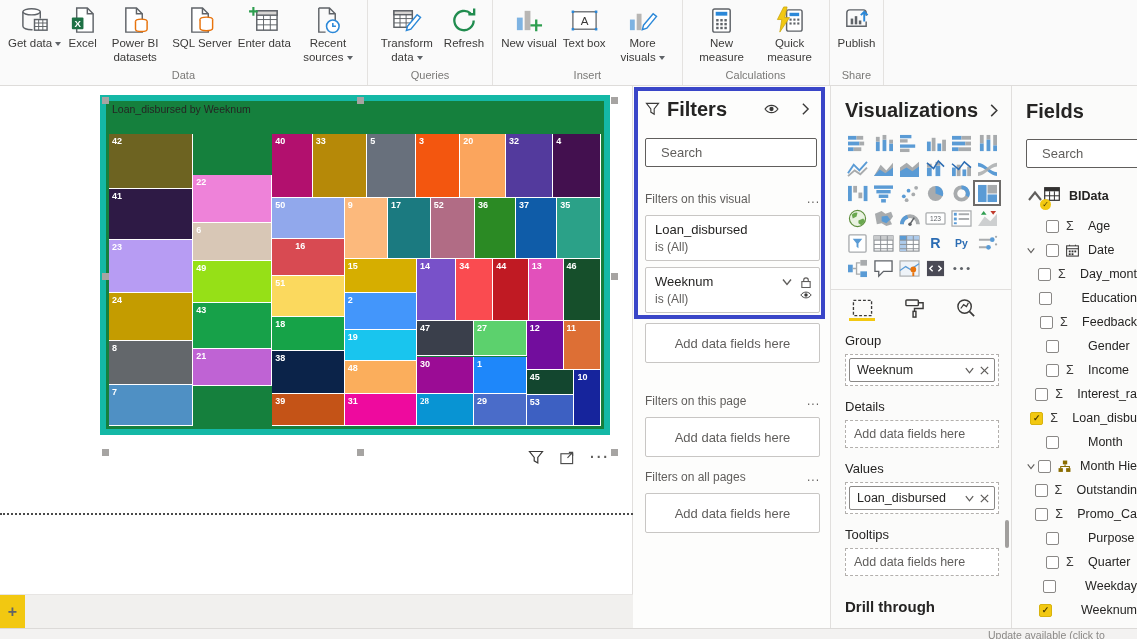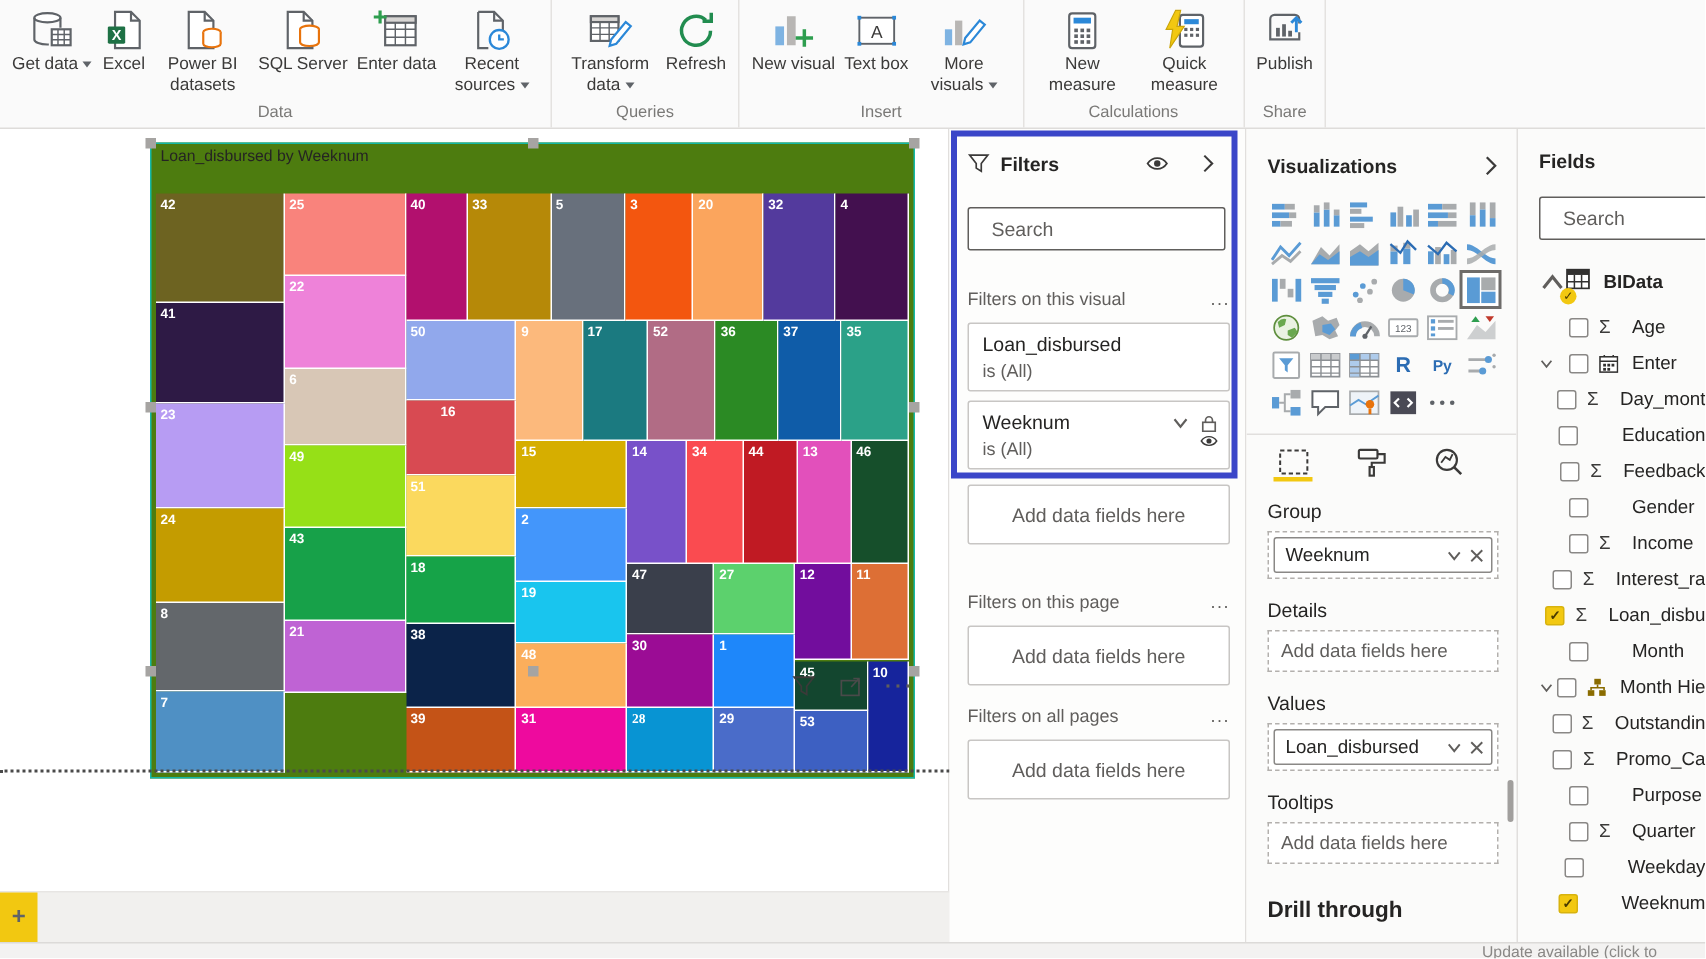--- a/index.html
+++ b/index.html
@@ -17,37 +17,37 @@
   .rb-icon { height:32px; display:flex; align-items:center; justify-content:center; }
   .rb-icon svg { width:31px; height:29px; }
   .rb-label { font-size:11.5px; color:#3b3a39; text-align:center; line-height:1.18; margin-top:1px; }
   .caret { display:inline-block; width:0; height:0; border-left:3.5px solid transparent;
            border-right:3.5px solid transparent; border-top:4px solid #5f6368; margin-left:3px; vertical-align:middle; }
   .rb-grouplabel { font-size:11px; color:#7a7977; text-align:center; padding:1px 0 4px; margin-top:auto; }
 
   
   .canvas { position:absolute; left:0; top:86px; width:633px; height:542px; background:#fff;
             border-right:1px solid #e1dfdd; }
-  .visual { position:absolute; left:100px; top:9px; width:510px; height:424px;
-            background:#4d7c0f; border:1px solid #14b8a6; }
+  .visual { position:absolute; left:100px; top:9px; width:510px; height:340px;
+            background:#15803d; border:6px solid #14b8a6; }
   .visual-title { position:absolute; left:6px; top:2px; font-size:10.5px; color:#252423; }
   .plot { position:absolute; left:3px; top:17px; right:3px; bottom:3px;margin-top:16px; }
   .tm-tile { position:absolute; border-right:1px solid #fff; border-bottom:1px solid #fff; overflow:hidden; cursor:pointer; }
   .tm-label { display:block; font-size:9px; font-weight:700; color:#fff; padding:2px 0 0 3px; }
   .handle { position:absolute; width:7px; height:7px; background:#a6a4a2; }
   .vtoolbar { position:absolute; left:528px; top:363px; display:flex; align-items:center; gap:15px; color:#605e5c; }
   .vtoolbar .icon svg { width:16px; height:15px; }
   .vtoolbar .dots { font-size:14px; font-weight:700; letter-spacing:2px; color:#605e5c; cursor:pointer; }
   .dotline { position:absolute; left:0; top:427px; width:633px; border-top:2px dotted #4a4a4a; }
   .pagestrip { position:absolute; left:0; top:508px; width:633px; height:34px; background:#f1f0ee; border-top:1px solid #e7e5e3; }
   .newpage { position:absolute; left:0; top:0; width:25px; height:34px; background:#F2C811;
              color:#5f6368; font-size:16px; font-weight:700; display:flex; align-items:center; justify-content:center; cursor:pointer; }
 
   
-  .pane-title { font-size:13px; font-weight:700; color:#252423; }
+  .pane-title { font-size:20px; font-weight:700; color:#252423; }
   .searchbox { display:flex; align-items:center; gap:7px; border:1px solid #605e5c; background:#fff;
                height:29px; padding:0 8px; border-radius:2px; }
   .searchbox input { border:none; outline:none; flex:1; font-size:13px; color:#252423; background:transparent;
                      font-family:"Liberation Sans", sans-serif; min-width:10px; }
   .searchbox input::placeholder { color:#605e5c; }
   .icon { display:inline-flex; align-items:center; justify-content:center; }
 
   
   .filters-pane { position:absolute; left:633px; top:86px; width:198px; height:542px; background:#fdfdfc;
                   border-right:1px solid #e1dfdd; overflow:hidden; }
@@ -341,23 +341,20 @@
             <span class="tm-label">23</span>
           </div>
           <div class="tm-tile" style="left: 0%; top: 54.3%; width: 17.1%; height: 16.5%; background: rgb(196, 156, 0);">
             <span class="tm-label">24</span>
           </div>
           <div class="tm-tile" style="left: 0%; top: 70.8%; width: 17.1%; height: 15.3%; background: rgb(99, 103, 107);">
             <span class="tm-label">8</span>
           </div>
           <div class="tm-tile" style="left: 0%; top: 86.1%; width: 17.1%; height: 13.9%; background: rgb(79, 144, 196);">
             <span class="tm-label">7</span>
-          </div>
-          <div class="tm-tile" style="left: 17.1%; top: 0%; width: 16.1%; height: 14.2%; background: rgb(249, 131, 124);">
-            <span class="tm-label">25</span>
           </div>
           <div class="tm-tile" style="left: 17.1%; top: 14.2%; width: 16.1%; height: 16.2%; background: rgb(238, 130, 217);">
             <span class="tm-label">22</span>
           </div>
           <div class="tm-tile" style="left: 17.1%; top: 30.4%; width: 16.1%; height: 13%; background: rgb(216, 199, 182);">
             <span class="tm-label">6</span>
           </div>
           <div class="tm-tile" style="left: 17.1%; top: 43.4%; width: 16.1%; height: 14.4%; background: rgb(150, 224, 23);">
             <span class="tm-label">49</span>
           </div>
@@ -984,21 +981,21 @@
                   <g fill="#323130">
                     <rect x="3" y="7" width="2" height="2"></rect>
                     <rect x="6" y="7" width="2" height="2"></rect>
                     <rect x="9" y="7" width="2" height="2"></rect>
                     <rect x="3" y="10" width="2" height="2"></rect>
                     <rect x="6" y="10" width="2" height="2"></rect>
                   </g>
                 </svg>
               </span>
             </span>
-            <span class="fld-name">Enter</span>
+            <span class="fld-name">Date</span>
           </div>
           <div class="fld-row">
             <span class="chev"></span>
             <span class="cb"></span>
             <span class="typ">
               <span class="sigma">Σ</span>
             </span>
             <span class="fld-name">Day_mont</span>
           </div>
           <div class="fld-row">

